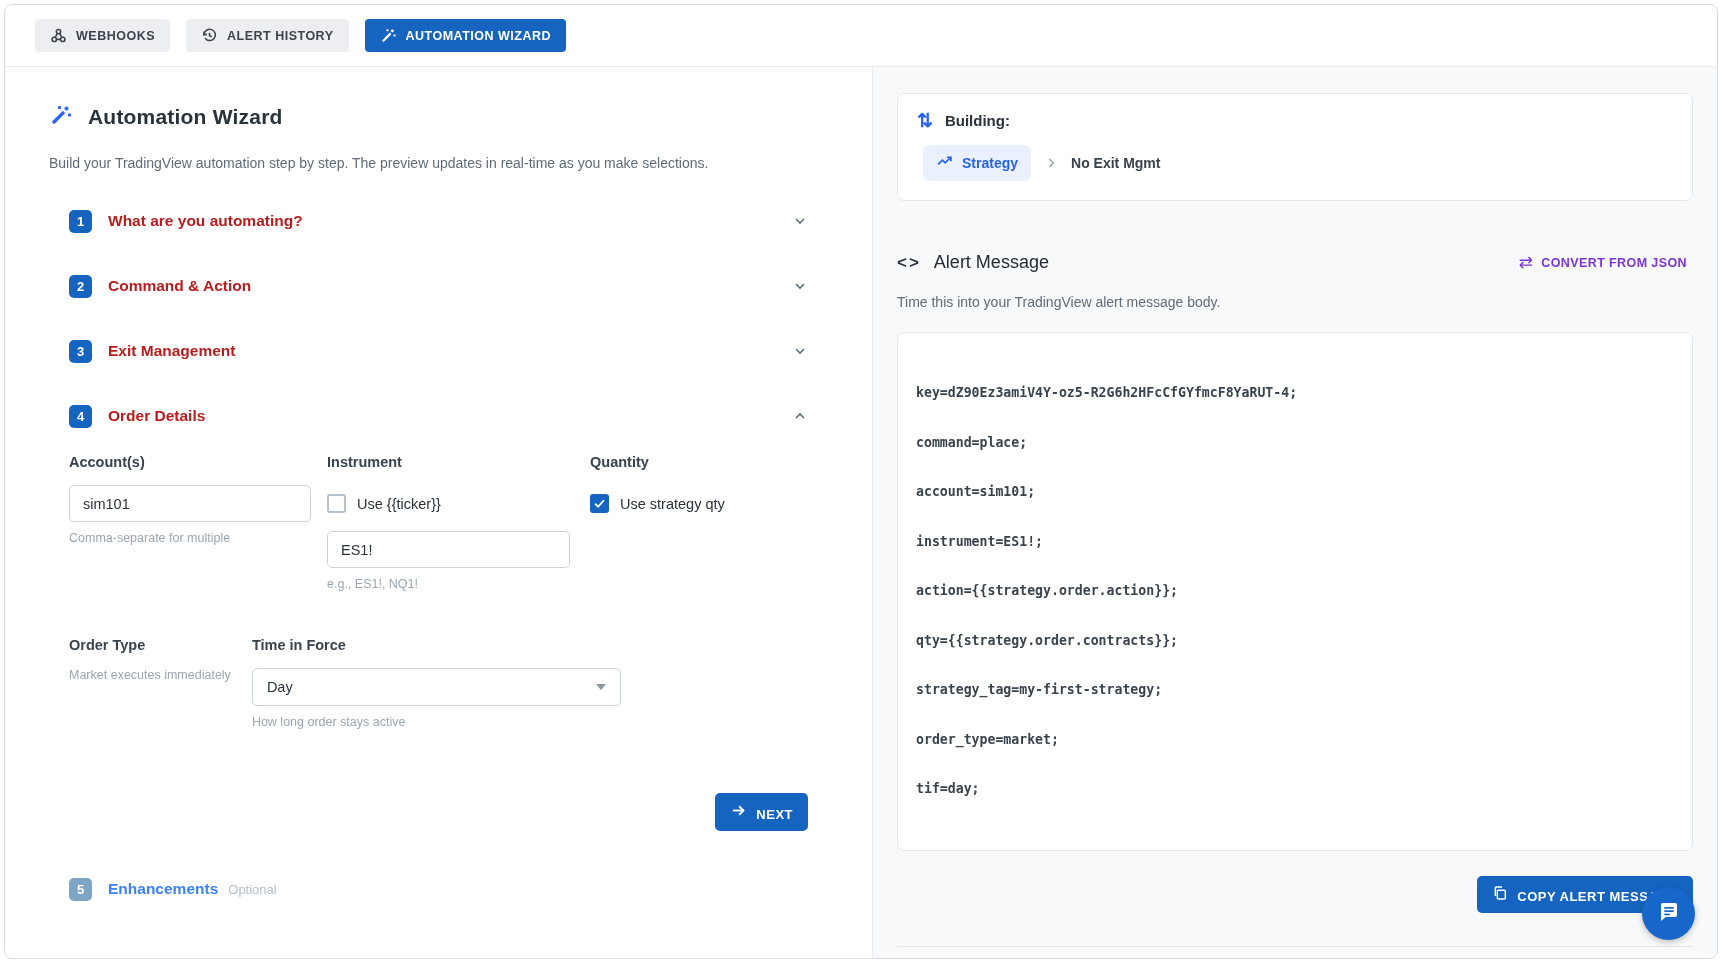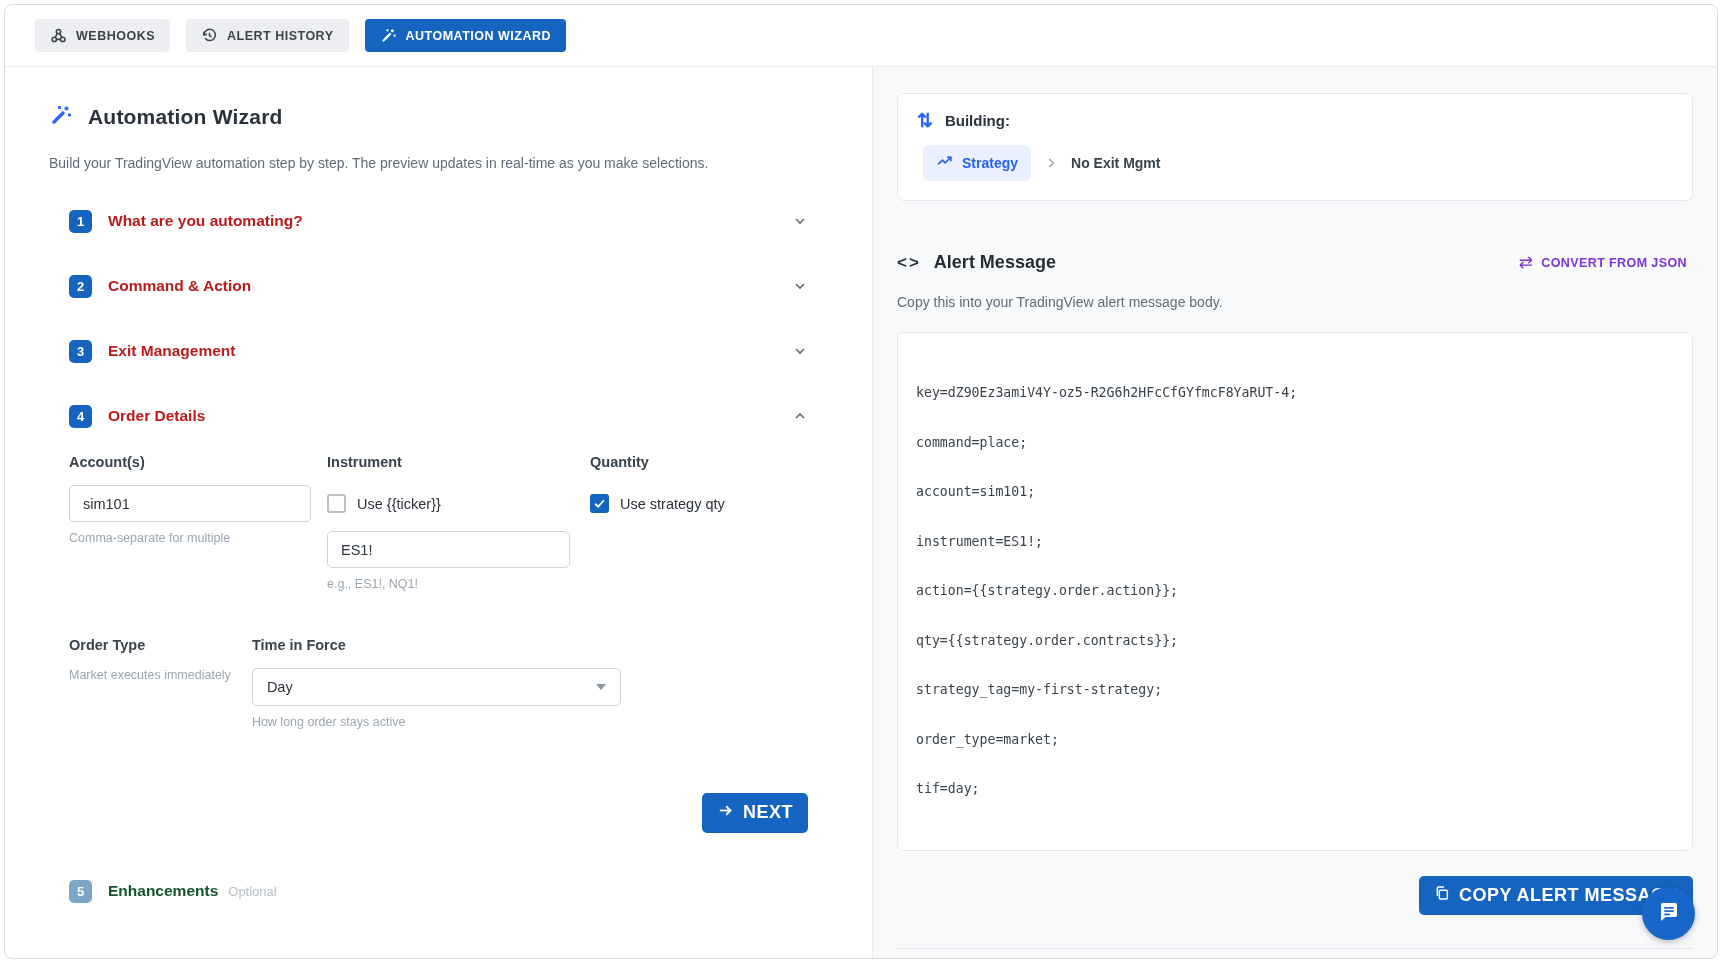--- a/index.html
+++ b/index.html
@@ -48,21 +48,21 @@
     height:24px; margin-bottom:41px; cursor:pointer;
   }
   .step-badge {
     width:23px; height:23px; border-radius:5px; flex:0 0 23px;
     background:#1565c0; color:#fff; font-size:13px; font-weight:bold;
     display:flex; align-items:center; justify-content:center;
   }
   .step-label { margin-left:16px; font-size:15.5px; font-weight:bold; color:#b91c1c; }
   .step-chevron { margin-left:auto; display:flex; }
   .step-row.muted .step-badge { background:#7da6c6; }
-  .step-row.muted .step-label { color:#14532d; }
+  .step-row.muted .step-label { color:#3b82f6; }
   .optional-tag { margin-left:10px; font-size:13px; color:#b4bec7;text-align:right; }
   
   .order-details { padding:26px 20px 0; }
   .fields-row { display:flex; }
   .fcol1 { width:258px; }
   .fcol2 { width:263px; }
   .fcol3 { flex:1; }
   .field-label { font-size:14.5px; font-weight:bold; color:#39434d; margin-bottom:15px; }
   .text-input {
     width:242px; height:37px; border:1px solid #ccd3da; border-radius:5px;
@@ -86,23 +86,23 @@
     width:369px; height:38px; border:1px solid #ccd3da; border-radius:5px;
     background:#fff; display:flex; align-items:center; justify-content:space-between;
     padding:0 14px; font-size:14.5px; color:#2a323c; cursor:pointer;
   }
   .select-arrow {
     width:0; height:0; border-left:5px solid transparent; border-right:5px solid transparent;
     border-top:6px solid #8b97a2;
   }
   .next-row { display:flex; justify-content:flex-end; margin-top:64px; }
   .btn-primary {
-    display:flex; align-items:flex-start; gap:9px;
+    display:flex; align-items:flex-end; gap:9px;
     background:#1565c0; color:#fff; border:none; border-radius:5px;
-    font-size:18px; font-weight:bold; letter-spacing:.5px;
+    font-size:13px; font-weight:bold; letter-spacing:.5px;
     padding:9px 15px; cursor:pointer;
     font-family:"Liberation Sans", sans-serif;
   }
   .step5 { margin-top:46px; }
   
   .building-card {
     background:#fff; border:1px solid #e3e7eb; border-radius:7px;
     padding:17px 19px 19px;
   }
   .building-head { display:flex; align-items:center; gap:12px; }
@@ -112,36 +112,36 @@
   .crumb-pill {
     display:inline-flex; align-items:center; gap:9px;
     background:#eaf0fe; color:#2563eb; border-radius:6px;
     padding:8px 13px; font-size:14px; font-weight:bold;
   }
   .crumb-sep { display:flex; }
   .crumb-text { font-size:14px; font-weight:bold; color:#39434d; }
   .section { margin-top:50px; }
   .section-head { display:flex; align-items:center; }
   .code-glyph { font-size:17px; font-weight:bold; color:#2a323c; letter-spacing:2px; }
-  .section-title { margin-left:13px; font-size:18px; font-weight:bold; color:#242c35; }
+  .section-title { margin-left:13px; font-size:18px; font-weight:normal; color:#242c35; }
   .convert-link {
     margin-left:auto; display:flex; align-items:center; gap:8px;
     color:#7c35d6; font-size:12.5px; font-weight:bold; letter-spacing:.4px;
     background:none; border:none; cursor:pointer;
     font-family:"Liberation Sans", sans-serif;
   }
   .convert-glyph { font-size:17px; font-weight:normal; }
   .section-sub { margin-top:20px; font-size:14px; color:#5f6b77; max-width:740px; }
   .code-block {
     margin-top:22px; background:#fff; border:1px solid #e3e7eb; border-radius:7px;
     padding:19px 18px; font-family:"DejaVu Sans Mono", monospace;
     font-size:13.2px; color:#39434d; line-height:1.25;
     white-space:pre-wrap; word-break:break-word;
   }
-  .code-line { min-height:16.5px; }
+  .code-line { min-height:16.5px;font-weight:bold; }
   .copy-row { display:flex; justify-content:flex-end; margin-top:25px; }
   .hr { border:none; border-top:1px solid #e3e7eb; margin:33px 0 0; }
   
   .fab {
     position:absolute; right:22px; bottom:18px;
     width:53px; height:53px; border-radius:50%;
     background:#1766c9; border:none; cursor:pointer;
     display:flex; align-items:center; justify-content:center;
     box-shadow:0 2px 6px rgba(0,0,0,.25);
   }
@@ -339,21 +339,21 @@
 
       <div class="section">
         <div class="section-head">
           <span class="code-glyph">&lt;&gt;</span>
           <span class="section-title">Alert Message</span>
           <button class="convert-link">
             <span class="convert-glyph">⇄</span>
             <span>CONVERT FROM JSON</span>
           </button>
         </div>
-        <div class="section-sub">Copy this into your TradingView alert message body.</div>
+        <div class="section-sub">Time this into your TradingView alert message body.</div>
 
         <div class="code-block">
           <div class="code-line">key=dZ90Ez3amiV4Y-oz5-R2G6h2HFcCfGYfmcF8YaRUT-4;</div>
           <div class="code-line">command=place;</div>
           <div class="code-line">account=sim101;</div>
           <div class="code-line">instrument=ES1!;</div>
           <div class="code-line">action={{strategy.order.action}};</div>
           <div class="code-line">qty={{strategy.order.contracts}};</div>
           <div class="code-line">strategy_tag=my-first-strategy;</div>
           <div class="code-line">order_type=market;</div>

